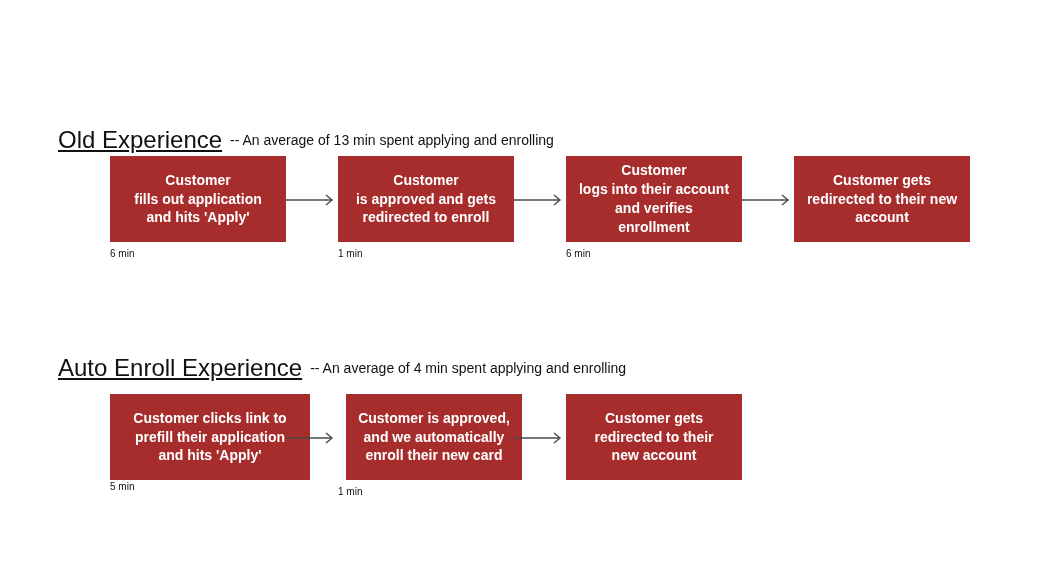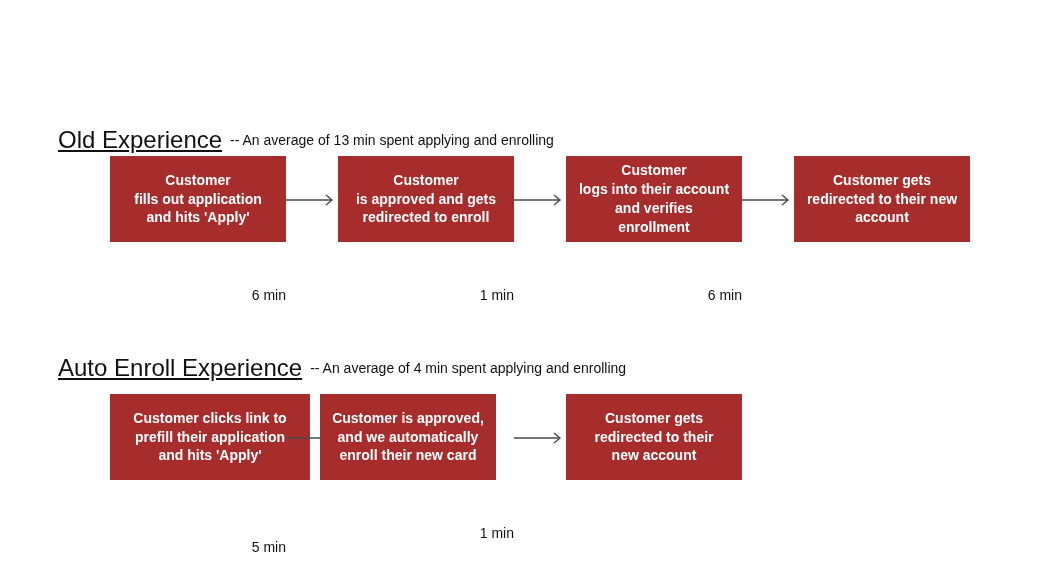--- a/index.html
+++ b/index.html
@@ -45,24 +45,23 @@
       align-items: center;
       justify-content: center;
       text-align: center;
       font-weight: 600;
       font-size: 14px;
       line-height: 1.35;
       padding: 10px 12px;
     }
     .step-time {
       position: absolute;
-      font-size: 14px;
+      font-size: 10px;
       color: #111;
-      text-align: right;
-      margin-top: 39px;
+      text-align: left;
     }
     .arrow-svg {
       position: absolute;
     }
   </style>
 </head>
 <body>
 
 <div class="canvas">
 
@@ -106,28 +105,28 @@
   </div>
 
   <div class="section-header" style="left:58px; top:306px;">
     <span class="section-title">Auto Enroll Experience</span>
     <span class="section-sub"> -- An average of 4 min spent applying and enrolling</span>
   </div>
 
   <div class="step-box" style="left:110px; top:394px; width:200px; height:86px;">
     <span>Customer clicks link to<br>prefill their application<br>and hits 'Apply'</span>
   </div>
-  <div class="step-time" style="left:110px; top:500px; width:176px;">5 min</div>
+  <div class="step-time" style="left:110px; top:481px; width:176px;">5 min</div>
 
   <svg class="arrow-svg" style="left:286px; top:432px;" width="52" height="12">
     <line x1="0" y1="6" x2="46" y2="6" stroke="#4a4a4a" stroke-width="1.4"></line>
     <polyline points="40,1 46,6 40,11" fill="none" stroke="#4a4a4a" stroke-width="1.4"></polyline>
   </svg>
 
-  <div class="step-box" style="left:320px; top:394px; width:176px; height:86px;">
+  <div class="step-box" style="left:346px; top:394px; width:176px; height:86px;">
     <span>Customer is approved,<br>and we automatically<br>enroll their new card</span>
   </div>
   <div class="step-time" style="left:338px; top:486px; width:176px;">1 min</div>
 
   <svg class="arrow-svg" style="left:514px; top:432px;" width="52" height="12">
     <line x1="0" y1="6" x2="46" y2="6" stroke="#4a4a4a" stroke-width="1.4"></line>
     <polyline points="40,1 46,6 40,11" fill="none" stroke="#4a4a4a" stroke-width="1.4"></polyline>
   </svg>
 
   <div class="step-box" style="left:566px; top:394px; width:176px; height:86px;">

